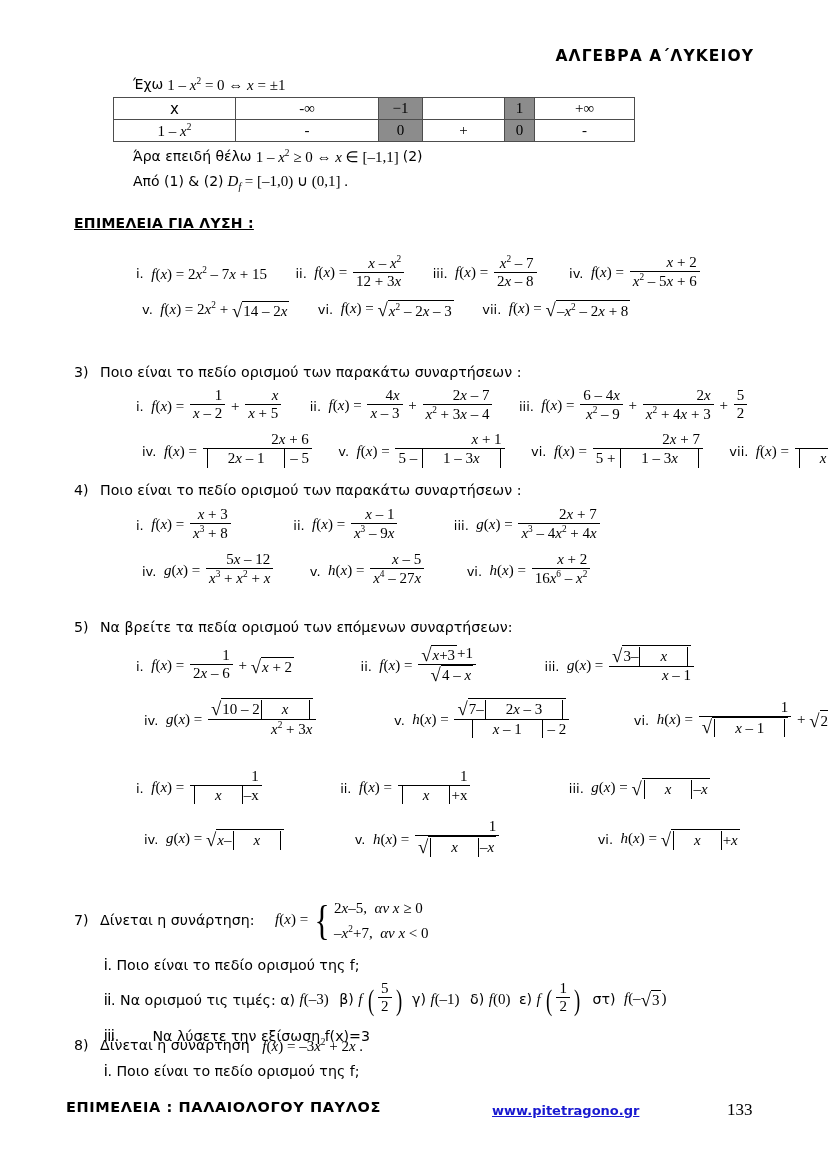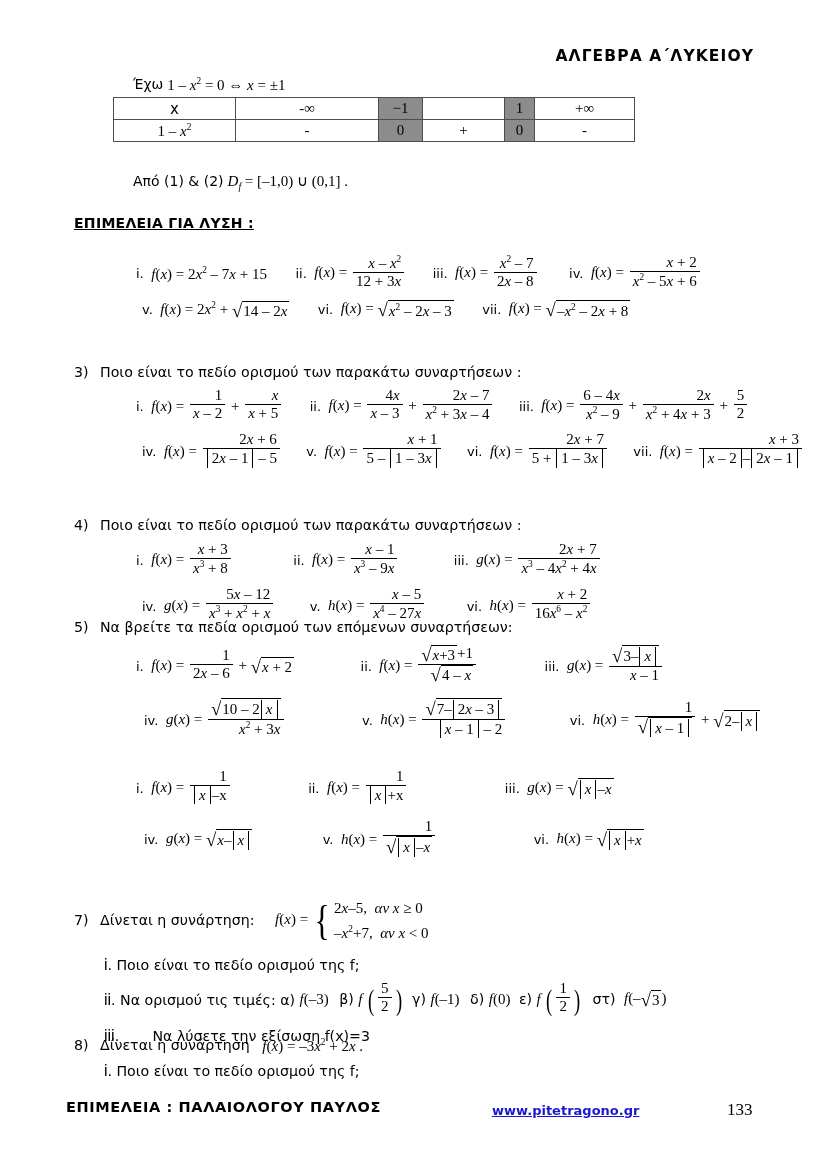--- a/index.html
+++ b/index.html
@@ -57,21 +57,21 @@
   
   .sqrt { display: inline-block; vertical-align: middle; position: relative;
           font-family: "Liberation Serif", serif; white-space: nowrap; }
   .sqrt > .rad { display: inline-block; vertical-align: middle;
                  font-size: 1.25em; line-height: 1; position: relative; top: 0.04em; }
   .sqrt > .rbody { display: inline-block; border-top: 1px solid #000;
                    padding: 1px 2px 0 1px; vertical-align: middle; }
 
   
   .abs { display: inline-block; border-left: 1px solid #000; border-right: 1px solid #000;
-         padding: 0 4px; margin: 0 1px; line-height: 1.25; }
+         padding: 0 20px; margin: 0 1px; line-height: 1.25; }
 
   
   .piecewise { display: inline-flex; align-items: center; vertical-align: middle; }
   .piecewise .brace {
     font-size: 42px; font-family: "Liberation Serif", serif;
     line-height: 0.75; margin-right: 2px; transform: scaleX(0.75);
     display: inline-block;
   }
   .piecewise .cases { display: inline-block; }
   .piecewise .cases > div { line-height: 1.65; white-space: nowrap; }
@@ -192,20 +192,27 @@
       </td>
       <td class="c1">-</td>
       <td class="c2 shaded">0</td>
       <td class="c3">+</td>
       <td class="c4 shaded">0</td>
       <td class="c5">-</td>
     </tr>
   </tbody>
     </table>
 
+  <div class="ara-line">
+    <span class="gk">Άρα επειδή θέλω</span>
+    <span class="math">
+      <span class="mn">1</span><span class="mo"> – </span><span class="mi">x</span><sup class="en">2</sup><span class="mo"> ≥ 0 ⇔ </span><span class="mi">x</span><span class="mo"> ∈ [–1,1]</span>
+    </span>
+    <span class="gk">(2)</span>
+  </div>
 
   <div class="apo-line">
     <span class="gk">Από (1) &amp; (2)</span>
     <span class="math">
       <span class="mi">D</span><sub style="font-style:italic;font-size:.65em;">f</sub><span class="mo"> = [–1,0) ∪ (0,1] .</span>
     </span>
   </div>
 
   <div class="sect-title">ΕΠΙΜΕΛΕΙΑ ΓΙΑ ΛΥΣΗ :</div>
 
@@ -309,21 +316,21 @@
       </span>
       <span class="itm" style="margin-left:20px;">
         <span class="tag">vii.</span>
         <span class="math"><span class="mi">f</span>(<span class="mi">x</span>) =
           <span class="frac"><span class="num"><span class="mi">x</span> + 3</span><span class="den"><span class="abs"><span class="mi">x</span> – 2</span>–<span class="abs">2<span class="mi">x</span> – 1</span></span></span>
         </span>
       </span>
     </div>
   </div>
 
-  <div class="ex" style="top:517px;">
+  <div class="ex" style="top:482px;">
     <div class="ex-head">
       <span class="ex-num">4)</span><span>Ποιο είναι το πεδίο ορισμού των παρακάτω συναρτήσεων :</span>
     </div>
 
     <div class="row" style="margin-top:10px; margin-left:62px;">
       <span class="itm">
         <span class="tag">i.</span>
         <span class="math"><span class="mi">f</span>(<span class="mi">x</span>) =
           <span class="frac"><span class="num"><span class="mi">x</span> + 3</span><span class="den"><span class="mi">x</span><sup class="en">3</sup> + 8</span></span>
         </span>

